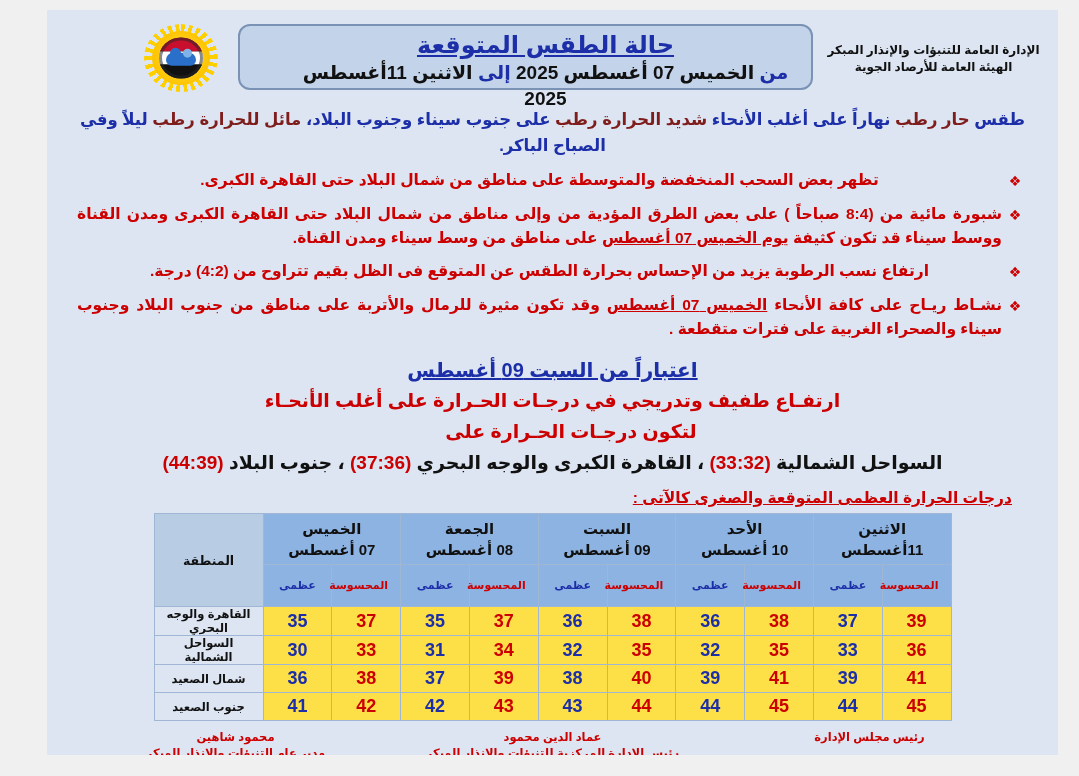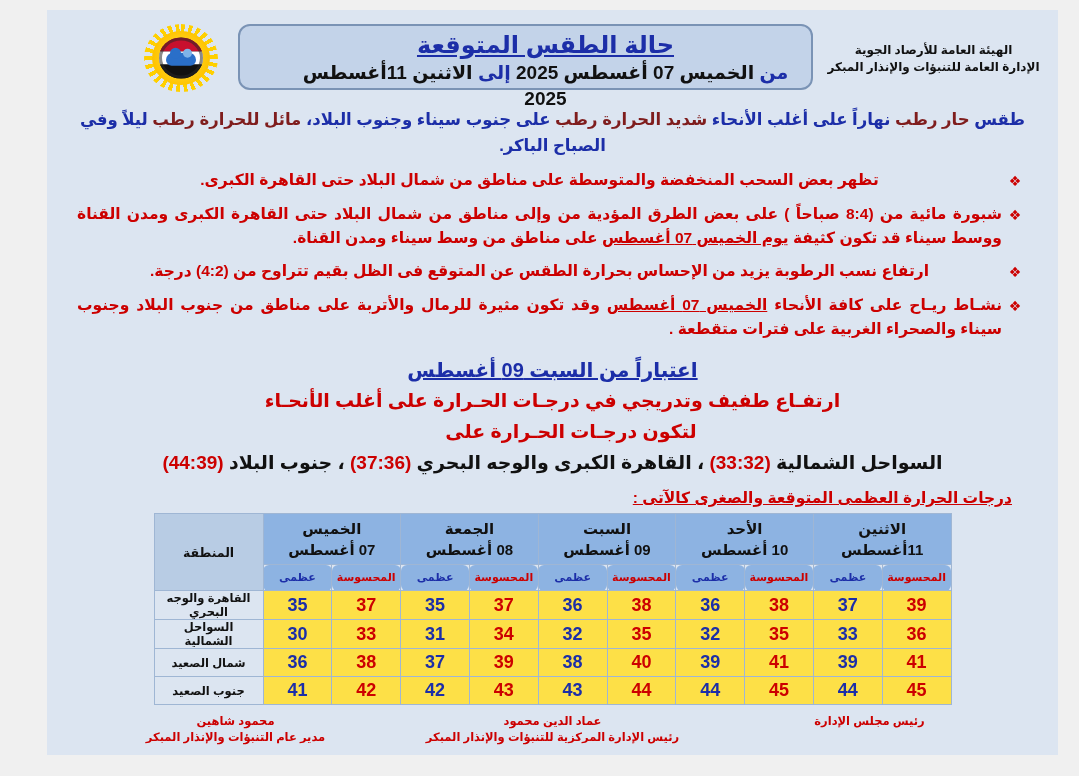--- a/index.html
+++ b/index.html
@@ -240,22 +240,21 @@
     color: #111111;
     font-size: 12.5px;
     font-weight: bold;
     width: 106px;
   }
   th.sub {
     background: #8db3e2;
     font-size: 11px;
     font-weight: bold;
     height: 17px;
-    padding: 4px;
-    border-radius: 6px;
+    padding: 12px;
   }
   th.sub.max { color: #1c2ea8; }
   th.sub.feel { color: #cc0000; }
   td.val {
     background: #fde047;
     font-size: 18px;
     font-weight: bold;
     height: 27px;
     padding: 0;
   }
@@ -306,22 +305,22 @@
       <div class="title-main">حالة الطقس المتوقعة</div>
       <div class="title-sub">
         <span class="hl">من</span>
         <span>الخميس 07 أغسطس 2025</span>
         <span class="hl">إلى</span>
         <span>الاثنين 11أغسطس 2025</span>
       </div>
     </div>
 
     <div class="org">
+      <div>الإدارة العامة للتنبؤات والإنذار المبكر</div>
       <div>الهيئة العامة للأرصاد الجوية</div>
-      <div>الإدارة العامة للتنبؤات والإنذار المبكر</div>
     </div>
 
   </div>
 
   <div class="lead">
     <span>طقس </span><span class="red">حار رطب</span><span> نهاراً على أغلب الأنحاء </span><span class="red">شديد الحرارة رطب</span><span> على جنوب سيناء وجنوب البلاد، </span><span class="red">مائل للحرارة رطب</span><span> ليلاً وفي الصباح الباكر.</span>
   </div>
 
   <div class="bullets">
 

